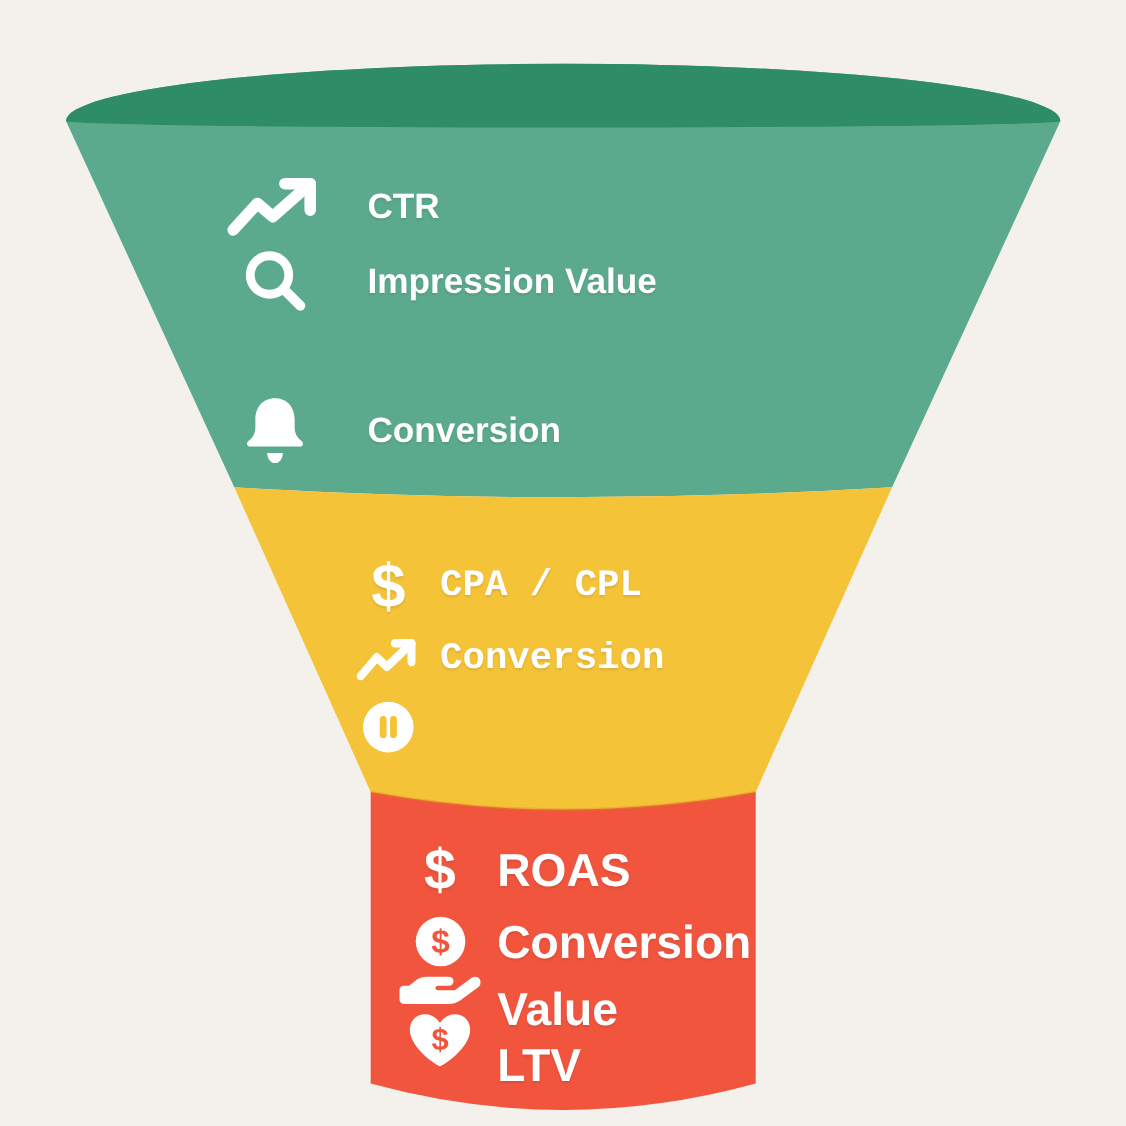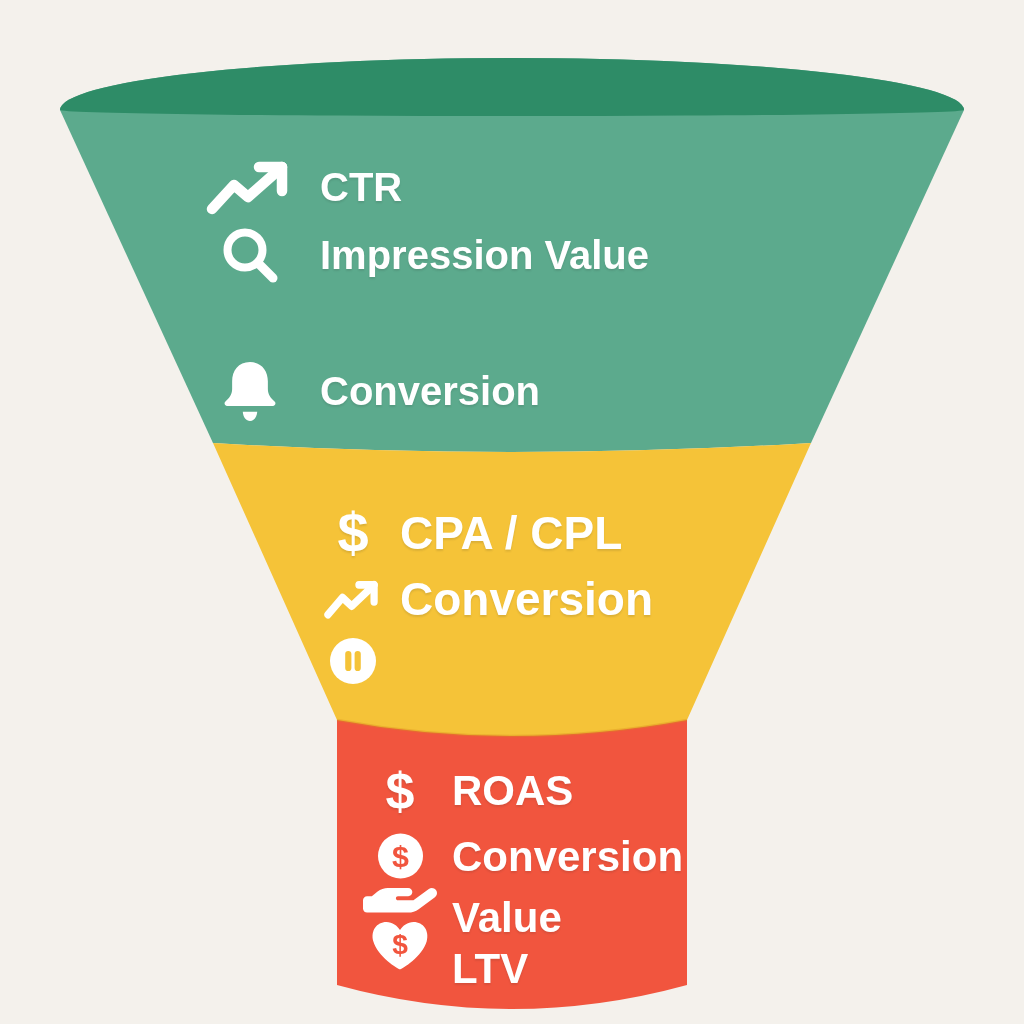--- a/index.html
+++ b/index.html
@@ -14,22 +14,22 @@
   .row.r{left:362px;}
   .ibox{display:flex;align-items:center;justify-content:center;flex:0 0 auto;}
   .ibox.g{width:104px;}
   .ibox.y{width:62px;}
   .ibox.r{width:76px;}
   .ibox.lift{transform:translateY(-24px);}
   .label{
     color:#ffffff;font-weight:bold;line-height:1;white-space:nowrap;
     text-shadow:0 2px 2px rgba(40,40,40,0.12);
   }
-  .label.g{margin-left:18px;font-size:40px;}
-  .label.y{margin-left:16px;font-size:46px;}
+  .label.g{margin-left:32px;font-size:32px;}
+  .label.y{margin-left:16px;font-size:34px;font-family:Liberation Mono, monospace;}
   .label.r{margin-left:14px;font-size:42px;}
   .dollar{
     color:#ffffff;font-weight:bold;line-height:1;
     text-shadow:0 2px 2px rgba(40,40,40,0.12);
   }
   .dollar.y{font-size:56px;}
   .dollar.r{font-size:52px;}
   svg{display:block;}
 </style>
 </head>

